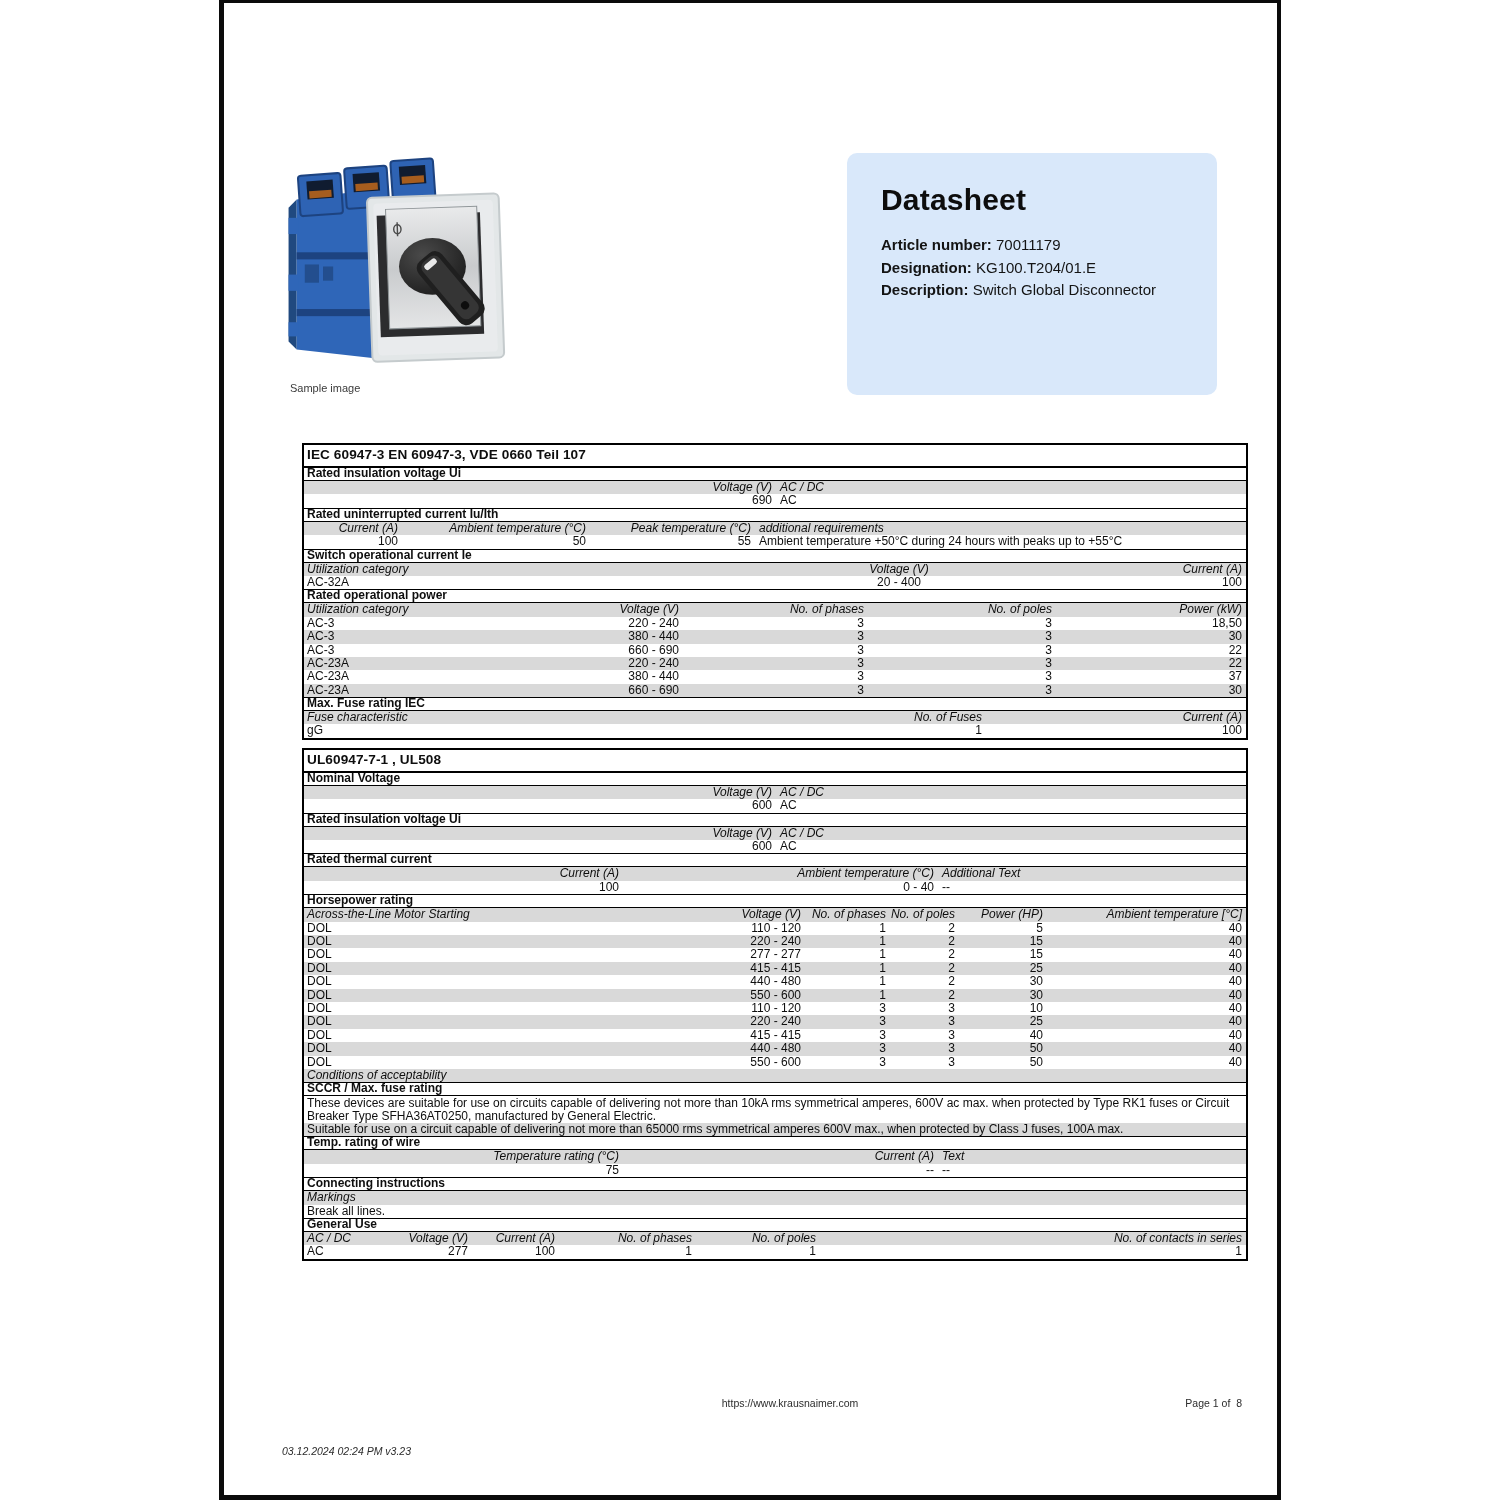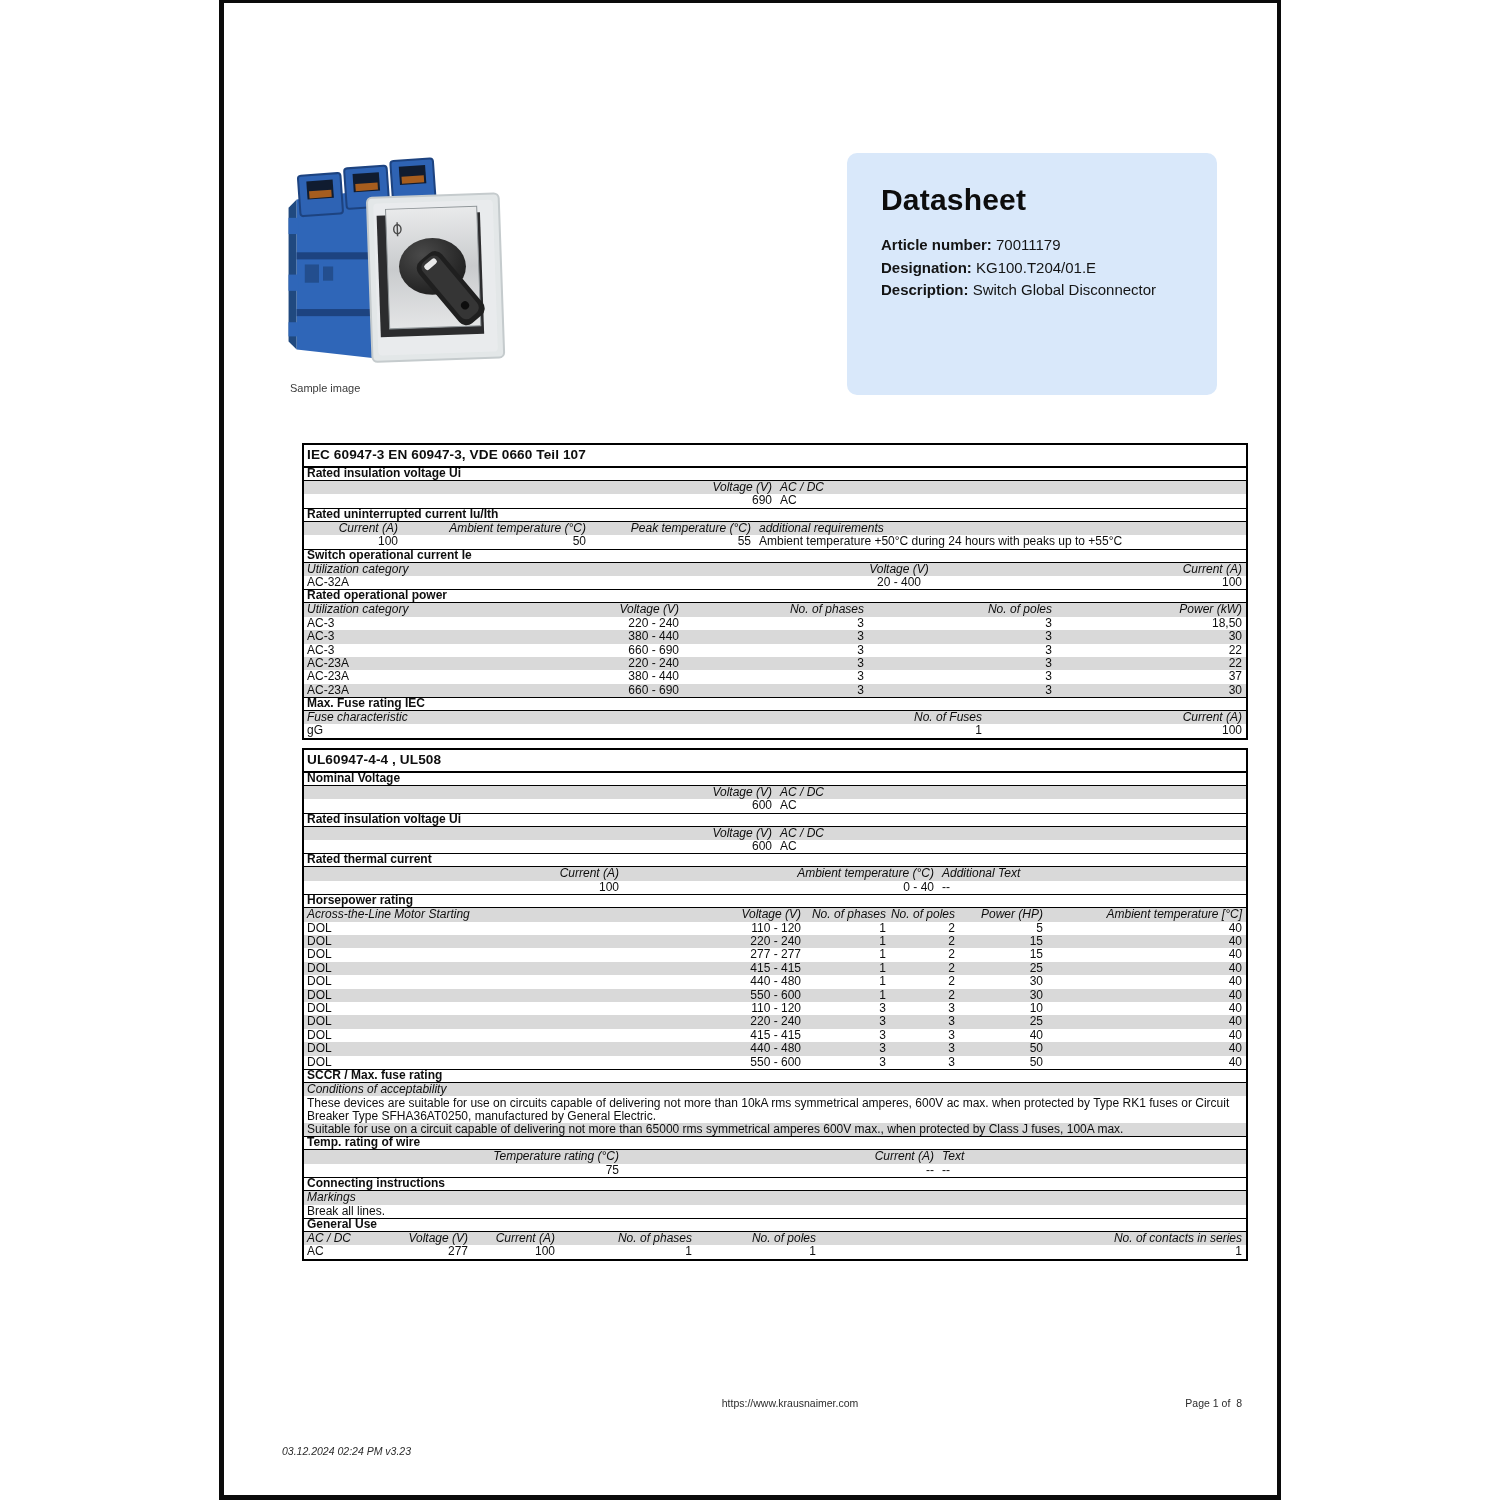--- a/index.html
+++ b/index.html
@@ -243,21 +243,21 @@
           <div class="cell a-r rest">Current (A)</div>
         </div>
         <div class="row cols">
           <div class="cell a-l" style="width: 400px;">gG</div>
           <div class="cell a-r" style="width: 278px;">1</div>
           <div class="cell a-r rest">100</div>
         </div>
       </div>
       <div class="t-gap"></div>
       <div class="spec-table">
-        <div class="row title">UL60947-4-4 , UL508</div>
+        <div class="row title">UL60947-7-1 , UL508</div>
         <div class="row head">Nominal Voltage</div>
         <div class="row cols shade it">
           <div class="cell a-r" style="width: 468px;">Voltage (V)</div>
           <div class="cell a-l rest">AC / DC</div>
         </div>
         <div class="row cols">
           <div class="cell a-r" style="width: 468px;">600</div>
           <div class="cell a-l rest">AC</div>
         </div>
         <div class="row head">Rated insulation voltage Ui</div>
@@ -370,22 +370,22 @@
           <div class="cell a-r rest">40</div>
         </div>
         <div class="row cols">
           <div class="cell a-l" style="width: 230px;">DOL</div>
           <div class="cell a-r" style="width: 267px;">550 - 600</div>
           <div class="cell a-r" style="width: 85px;">3</div>
           <div class="cell a-r" style="width: 69px;">3</div>
           <div class="cell a-r" style="width: 88px;">50</div>
           <div class="cell a-r rest">40</div>
         </div>
+        <div class="row text shade it">Conditions of acceptability</div>
         <div class="row head">SCCR / Max. fuse rating</div>
-        <div class="row text shade it">Conditions of acceptability</div>
         <div class="row text tall">These devices are suitable for use on circuits capable of delivering not more than 10kA rms symmetrical amperes, 600V ac max. when protected by Type RK1 fuses or Circuit Breaker Type SFHA36AT0250, manufactured by General Electric.</div>
         <div class="row text shade">Suitable for use on a circuit capable of delivering not more than 65000 rms symmetrical amperes 600V max., when protected by Class J fuses, 100A max.</div>
         <div class="row head">Temp. rating of wire</div>
         <div class="row cols shade it">
           <div class="cell a-r" style="width: 315px;">Temperature rating (°C)</div>
           <div class="cell a-r" style="width: 315px;">Current (A)</div>
           <div class="cell a-l rest">Text</div>
         </div>
         <div class="row cols">
           <div class="cell a-r" style="width: 315px;">75</div>

